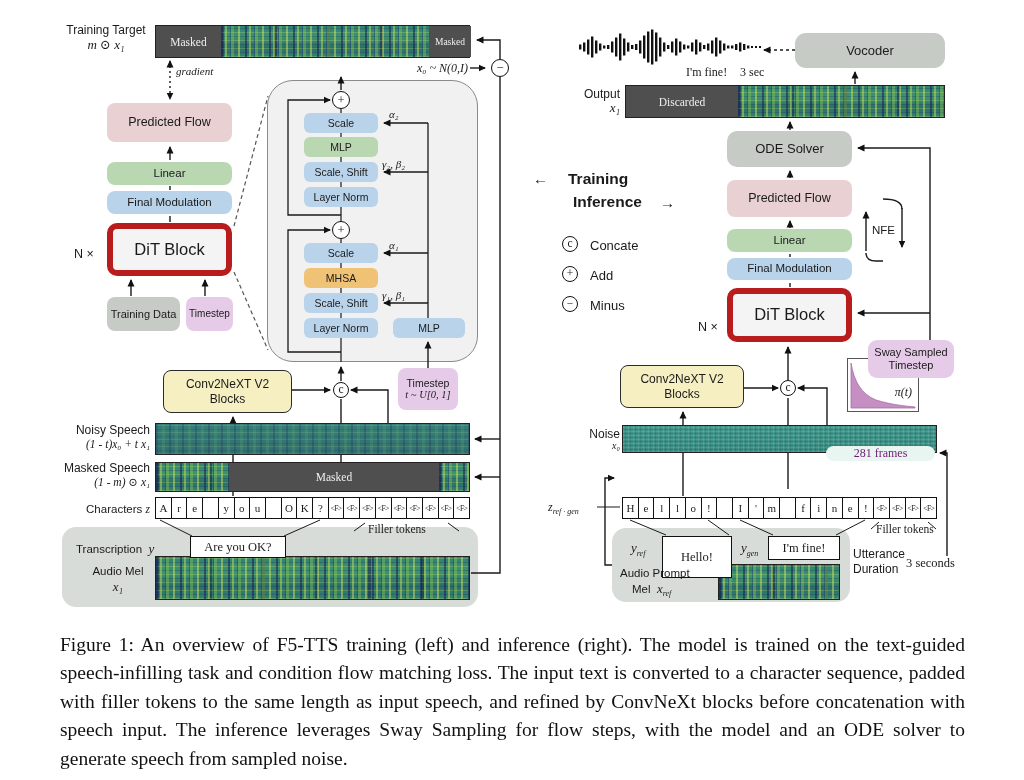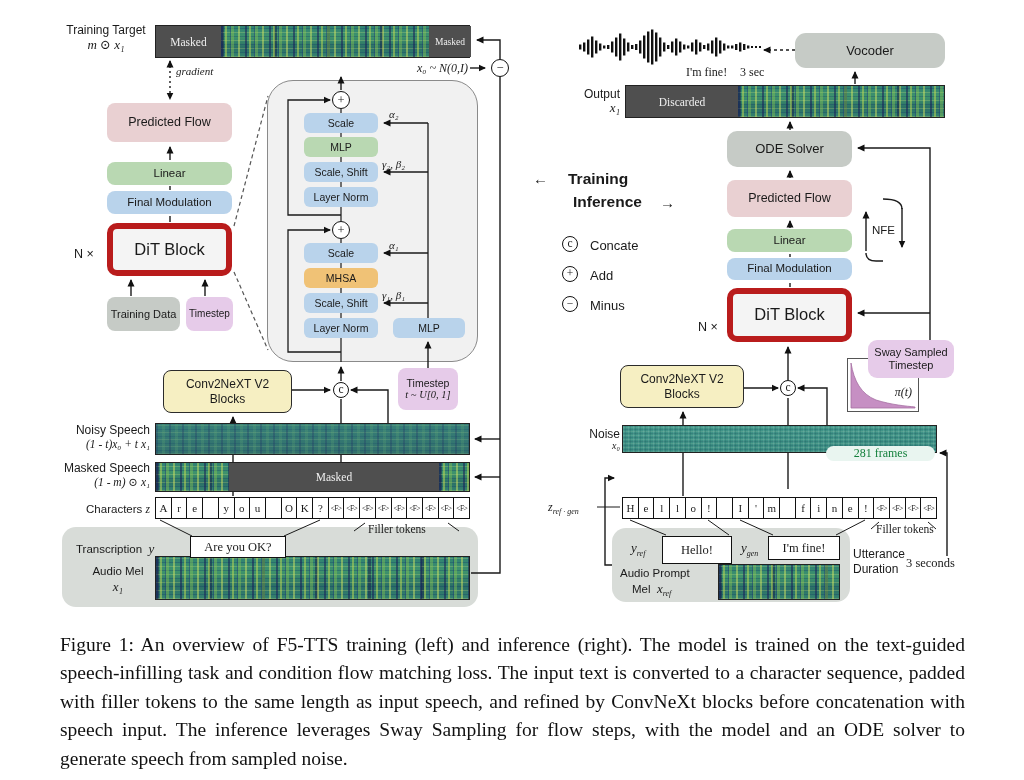--- a/index.html
+++ b/index.html
@@ -40,21 +40,21 @@
   .charrow span:first-child{border-left:0}
   .charrow span.f{font-size:7.5px;letter-spacing:-.6px}
   .gpanel{position:absolute;background:#d8dcd8;border-radius:14px;z-index:1}
   .lbl{position:absolute;font-size:11.5px;line-height:1.25;z-index:11}
   .m{font-family:"Liberation Serif","DejaVu Serif",serif;font-style:italic}
   .ms{font-family:"Liberation Serif","DejaVu Serif",serif}
   .rt{text-align:right}
   .ctr{text-align:center}
   .whitebox{position:absolute;background:#fff;border:1.2px solid #111;display:flex;align-items:center;justify-content:center;font:12.5px "Liberation Serif","DejaVu Serif",serif;z-index:10}
   sub.sb{font-size:8px;font-style:italic;font-family:"Liberation Serif","DejaVu Serif",serif}
-  .pill{position:absolute;background:#e9f5f0;border-radius:8px;display:flex;align-items:center;justify-content:center;font:12px "Liberation Serif","DejaVu Serif",serif;z-index:8;color:#15803d}
+  .pill{position:absolute;background:#e9f5f0;border-radius:8px;display:flex;align-items:center;justify-content:center;font:12px "Liberation Serif","DejaVu Serif",serif;z-index:8;color:#701a75}
   .cap{position:absolute;left:60px;top:631px;width:905px;font:19.5px/1.46 "Liberation Serif","DejaVu Serif",serif;text-align:justify;color:#111;z-index:11}
   svg.lines{position:absolute;left:0;top:0;z-index:5}
   .bold{font-weight:bold}
 </style>
 </head>
 <body>
 
 <div id="fig">
 
   <svg class="lines" width="1024" height="628">
@@ -372,21 +372,21 @@
       <span class="f">&lt;F&gt;</span>
       <span class="f">&lt;F&gt;</span>
       <span class="f">&lt;F&gt;</span>
     </div>
   <div class="lbl ms" style="left:876px;top:522px;font-size:11.5px">Filler tokens</div>
 
   <div class="gpanel" style="left:612px;top:528px;width:238px;height:74px"></div>
   <div class="lbl m" style="left:631px;top:540px;font-size:13px">
     <span>y</span><sub class="sb">ref</sub>
   </div>
-  <div class="whitebox" style="left:662px;top:536px;width:70px;height:28px">Hello!</div>
+  <div class="whitebox" style="left:662px;top:536px;width:70px;height:42px">Hello!</div>
   <div class="lbl m" style="left:741px;top:540px;font-size:13px">
     <span>y</span><sub class="sb">gen</sub>
   </div>
   <div class="whitebox" style="left:768px;top:536px;width:72px;height:24px">I'm fine!</div>
   <div class="lbl" style="left:620px;top:566px;font-size:11.5px">Audio Prompt</div>
   <div class="lbl" style="left:632px;top:581px;font-size:11.5px">
     <span>Mel</span>&nbsp; <span class="m" style="font-size:13px">x</span><sub class="sb">ref</sub>
   </div>
   <div class="strip" style="left:718px;top:564px;width:122px;height:36px">
     <div class="spec" style="width:120px"></div>

